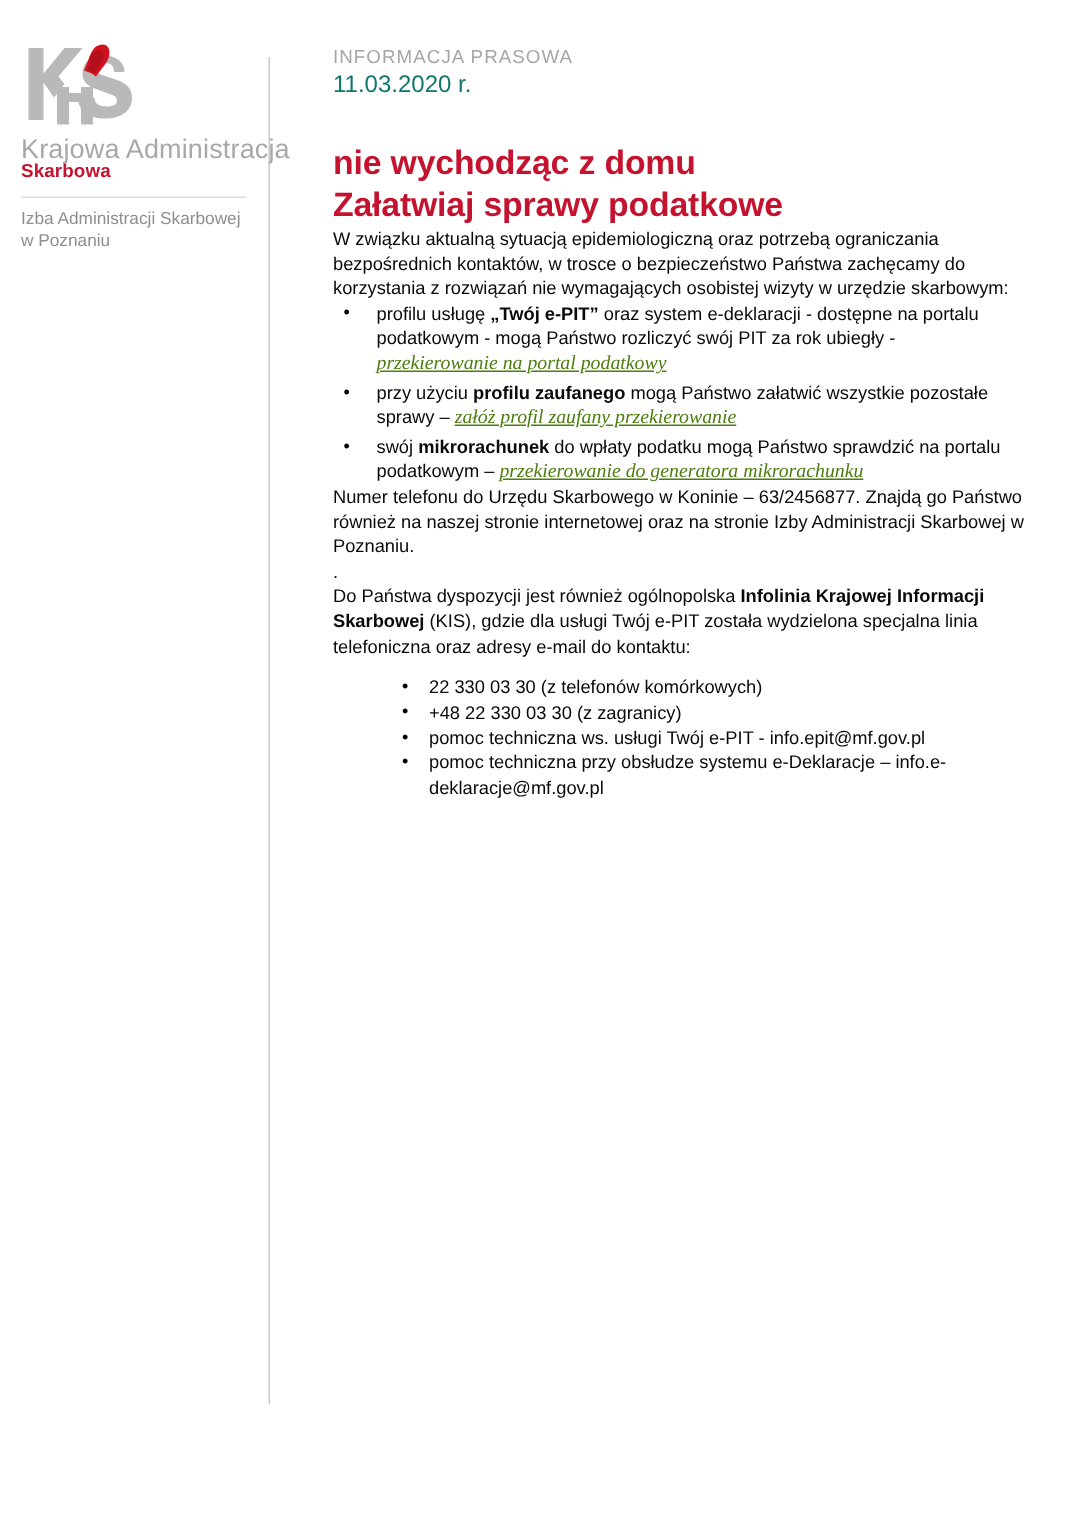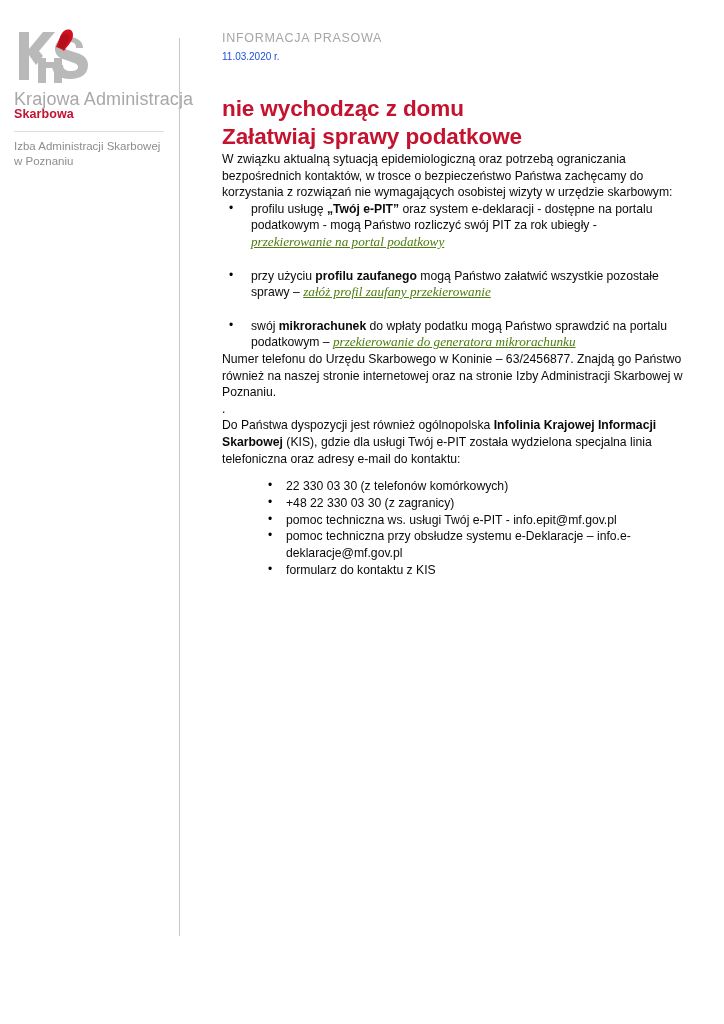--- a/index.html
+++ b/index.html
@@ -85,22 +85,22 @@
     width: 462px;
   }
 
   .kicker {
     font-size: 12.5px;
     letter-spacing: 0.7px;
     color: #a6a6a6;
     line-height: 17px;
   }
   .kicker-date {
-    font-size: 10px;
-    color: #1d4ed8;
+    font-size: 16px;
+    color: #0f766e;
     line-height: 17px;
     margin-top: 1px;
   }
 
   .headline {
     margin-top: 30px;
     color: #c4122f;
     font-size: 22.5px;
     font-weight: bold;
     line-height: 28px;
@@ -129,21 +129,21 @@
     padding-left: 0;
   }
   ul.bullets > li::before {
     content: "\2022";
     position: absolute;
     left: -22px;
     top: -1px;
     font-size: 12px;
     color: #000;
   }
-  ul.bullets.spaced > li + li { margin-top: 17px; }
+  ul.bullets.spaced > li + li { margin-top: 3px; }
 
   ul.contacts {
     margin: 11px;
     padding: 0 0 0 53px;
     list-style: none;
   }
   ul.contacts > li {
     position: relative;
     font-size: 12.2px;
     line-height: 16.8px;
@@ -237,17 +237,16 @@
 
     <p class="body dot-para gap-md">.</p>
 
     <p class="body gap-md"><span>Do Państwa dyspozycji jest również ogólnopolska </span><b>Infolinia Krajowej Informacji Skarbowej</b><span> (KIS), gdzie dla usługi Twój e-PIT została wydzielona specjalna linia telefoniczna oraz adresy e-mail do kontaktu:</span></p>
 
     <ul class="contacts gap-md">
       <li>22 330 03 30 (z telefonów komórkowych)</li>
       <li>+48 22 330 03 30 (z zagranicy)</li>
       <li>pomoc techniczna ws. usługi Twój e-PIT - info.epit@mf.gov.pl</li>
       <li>pomoc techniczna przy obsłudze systemu e-Deklaracje – info.e-deklaracje@mf.gov.pl</li>
-      <li>formularz do kontaktu z KIS</li>
     </ul>
 
   </div>
 </div>
 
 </body></html>

